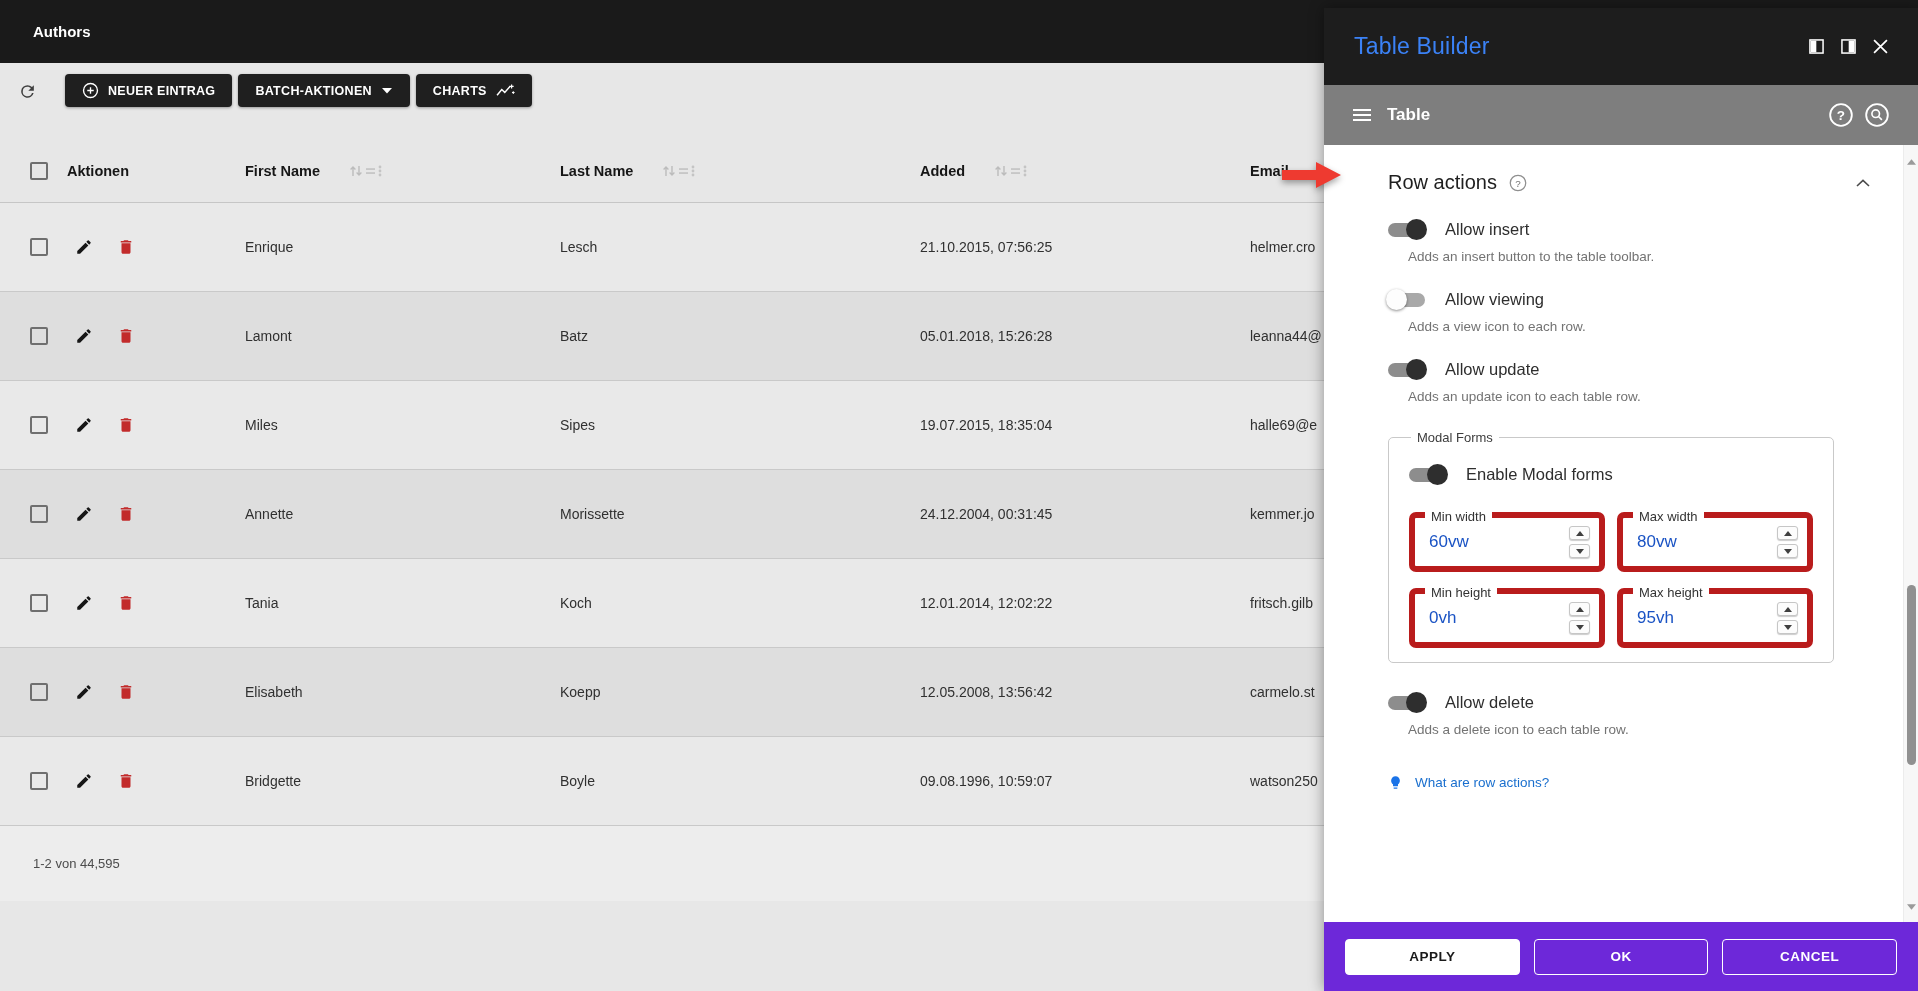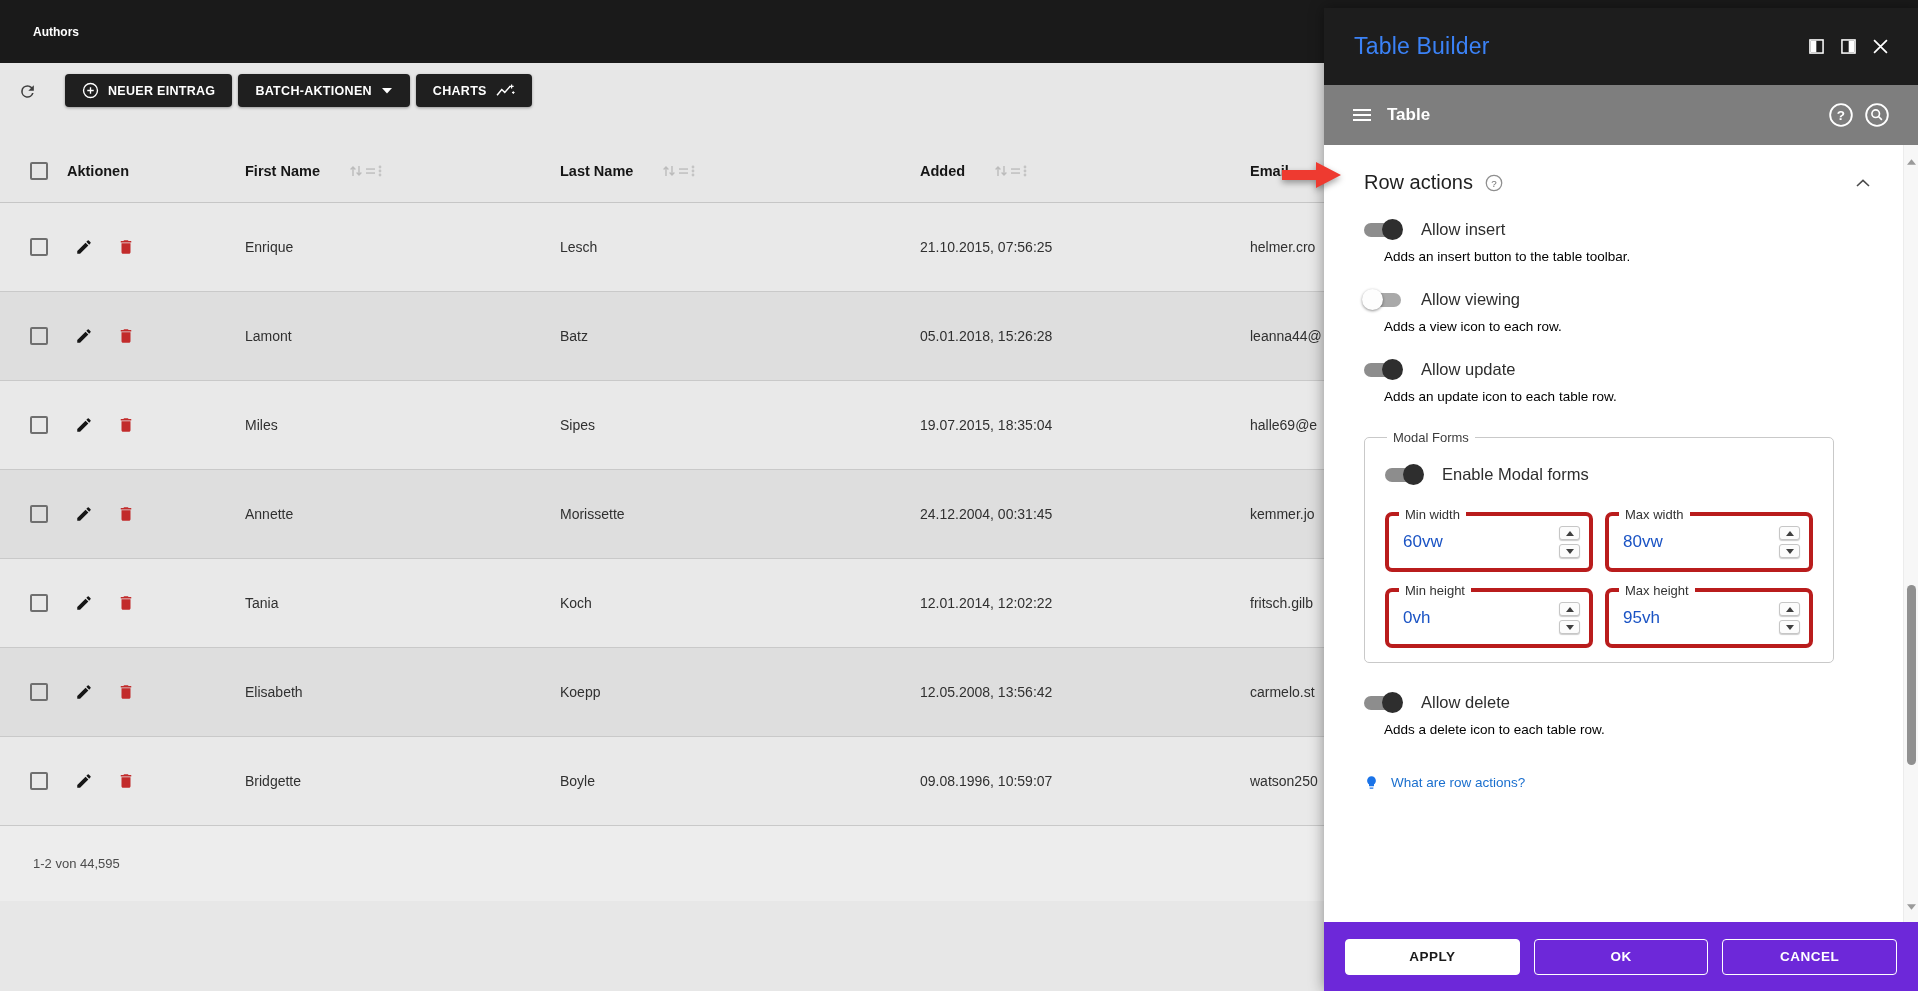--- a/index.html
+++ b/index.html
@@ -1,21 +1,21 @@
 <!DOCTYPE html>
 <html><head>
 <meta charset="utf-8">
 <style>
   * { margin:0; padding:0; box-sizing:border-box; }
   html,body { width:1918px; height:991px; overflow:hidden; }
   body { font-family:"Liberation Sans", sans-serif; background:#e7e7e7; position:relative; color:#2b2b2b; }
 
   
   .topbar { position:absolute; top:0; left:0; width:1918px; height:63px; background:#1a1a1a; display:flex; align-items:center; }
-  .topbar .apptitle { color:#fff; font-size:12px; font-weight:bold; margin-left:33px; }
+  .topbar .apptitle { color:#fff; font-size:15px; font-weight:bold; margin-left:33px; }
 
   
   .main { position:absolute; top:63px; left:0; width:1540px; height:928px; background:#e7e7e7; overflow:hidden; }
 
   .toolbar { height:77px; display:flex; align-items:flex-start; padding:11px 0 0 18px; }
   .refresh-btn { margin-top:8px; cursor:pointer; display:inline-flex; }
   .tb-btn { margin-left:6px; height:33px; background:#1f1f1f; color:#fff; border:none; border-radius:4px;
             font-family:"Liberation Sans",sans-serif; font-size:12.5px; font-weight:bold; letter-spacing:.3px;
             display:inline-flex; align-items:center; gap:9px; padding:0 17px; box-shadow:0 1px 3px rgba(0,0,0,.35); cursor:pointer; }
   .tb-btn:first-of-type { margin-left:28px; }
@@ -37,42 +37,42 @@
 
   
   .panel { position:absolute; left:1324px; top:8px; width:594px; height:983px; z-index:10;
            display:flex; flex-direction:column; box-shadow:0 0 14px rgba(0,0,0,.4); background:#fff; }
   .p-head { height:77px; background:#1d1d1d; display:flex; align-items:center; padding:0 30px; flex:none; }
   .p-title { color:#3b82f6; font-size:23px; font-weight:400; letter-spacing:.2px; }
   .p-head .winicons { margin-left:auto; display:flex; align-items:center; gap:17px; }
   .p-nav { height:60px; background:#7e7e7e; display:flex; align-items:center; padding:0 28px; flex:none; }
   .p-nav .navlabel { color:#fff; font-size:17px; font-weight:bold; margin-left:15px; }
   .p-nav .navicons { margin-left:auto; display:flex; align-items:center; gap:10px; }
-  .p-body { flex:1; background:#fff; position:relative; overflow:hidden; padding:26px 44px 0 40px; }
+  .p-body { flex:1; background:#fff; position:relative; overflow:hidden; padding:26px 44px 0 64px; }
 
   .sect-head { display:flex; align-items:center; }
   .sect-title { font-size:20px; color:#1f1f1f; }
   .sect-qmark { margin-left:12px; display:inline-flex; cursor:pointer; }
   .sect-chevron { margin-left:auto; display:inline-flex; cursor:pointer; padding-right:4px; }
 
   .toggle-row { display:flex; align-items:center; gap:20px; margin-top:26px; }
   .switch { width:37px; height:14px; border-radius:8px; position:relative; flex:none; cursor:pointer; }
   .switch .knob { width:21px; height:21px; border-radius:50%; position:absolute; top:-4px; }
   .switch.on { background:#8d8d8d; }
   .switch.on .knob { right:-2px; background:#2e2e2e; }
   .switch.off { background:#a9a9a9; }
   .switch.off .knob { left:-2px; background:#fdfdfd; box-shadow:0 1px 3px rgba(0,0,0,.45); }
   .toggle-label { font-size:16.5px; color:#2e2e2e; }
-  .tdesc { margin:10px 0 0 20px; font-size:13.5px; color:#000000; }
+  .tdesc { margin:10px 0 0 20px; font-size:13.5px; color:#737373; }
 
   fieldset.modal-forms { margin-top:26px; margin-right:40px; border:1px solid #c9c9c9; border-radius:5px; padding:12px 20px 14px; }
   fieldset.modal-forms legend { font-size:13px; color:#3c3c3c; padding:0 6px; margin-left:2px; }
   .modal-forms .toggle-row { margin-top:8px; }
   .fieldgrid { margin-top:28px; display:grid; grid-template-columns:1fr 1fr; gap:16px 12px; }
-  .ofield { position:relative; border:4px solid #b91c1c; border-radius:7px; height:60px; background:#fff; }
+  .ofield { position:relative; border:6px solid #b91c1c; border-radius:7px; height:60px; background:#fff; }
   .ofield .flabel { position:absolute; top:-9px; left:10px; background:#fff; padding:0 6px; font-size:13px; color:#333; }
   .ofield .fvalue { position:absolute; left:14px; top:50%; transform:translateY(-50%); font-size:17px; color:#1a53c4; }
   .spinner { position:absolute; right:9px; top:50%; transform:translateY(-50%); display:flex; flex-direction:column; gap:4px; }
   .spin-btn { width:21px; height:14px; border:1px solid #c6c6c6; border-radius:3px; background:#fcfcfc;
               box-shadow:0 1px 1px rgba(0,0,0,.2); display:flex; align-items:center; justify-content:center; cursor:pointer; }
   .fnote { margin:20px 4px 10px 14px; font-size:13.5px; color:#9e9e9e; line-height:1.65; }
 
   .help-row { margin-top:38px; display:flex; align-items:center; gap:12px; }
   .help-link { font-size:13.5px; color:#1a6fce; cursor:pointer; }
 

